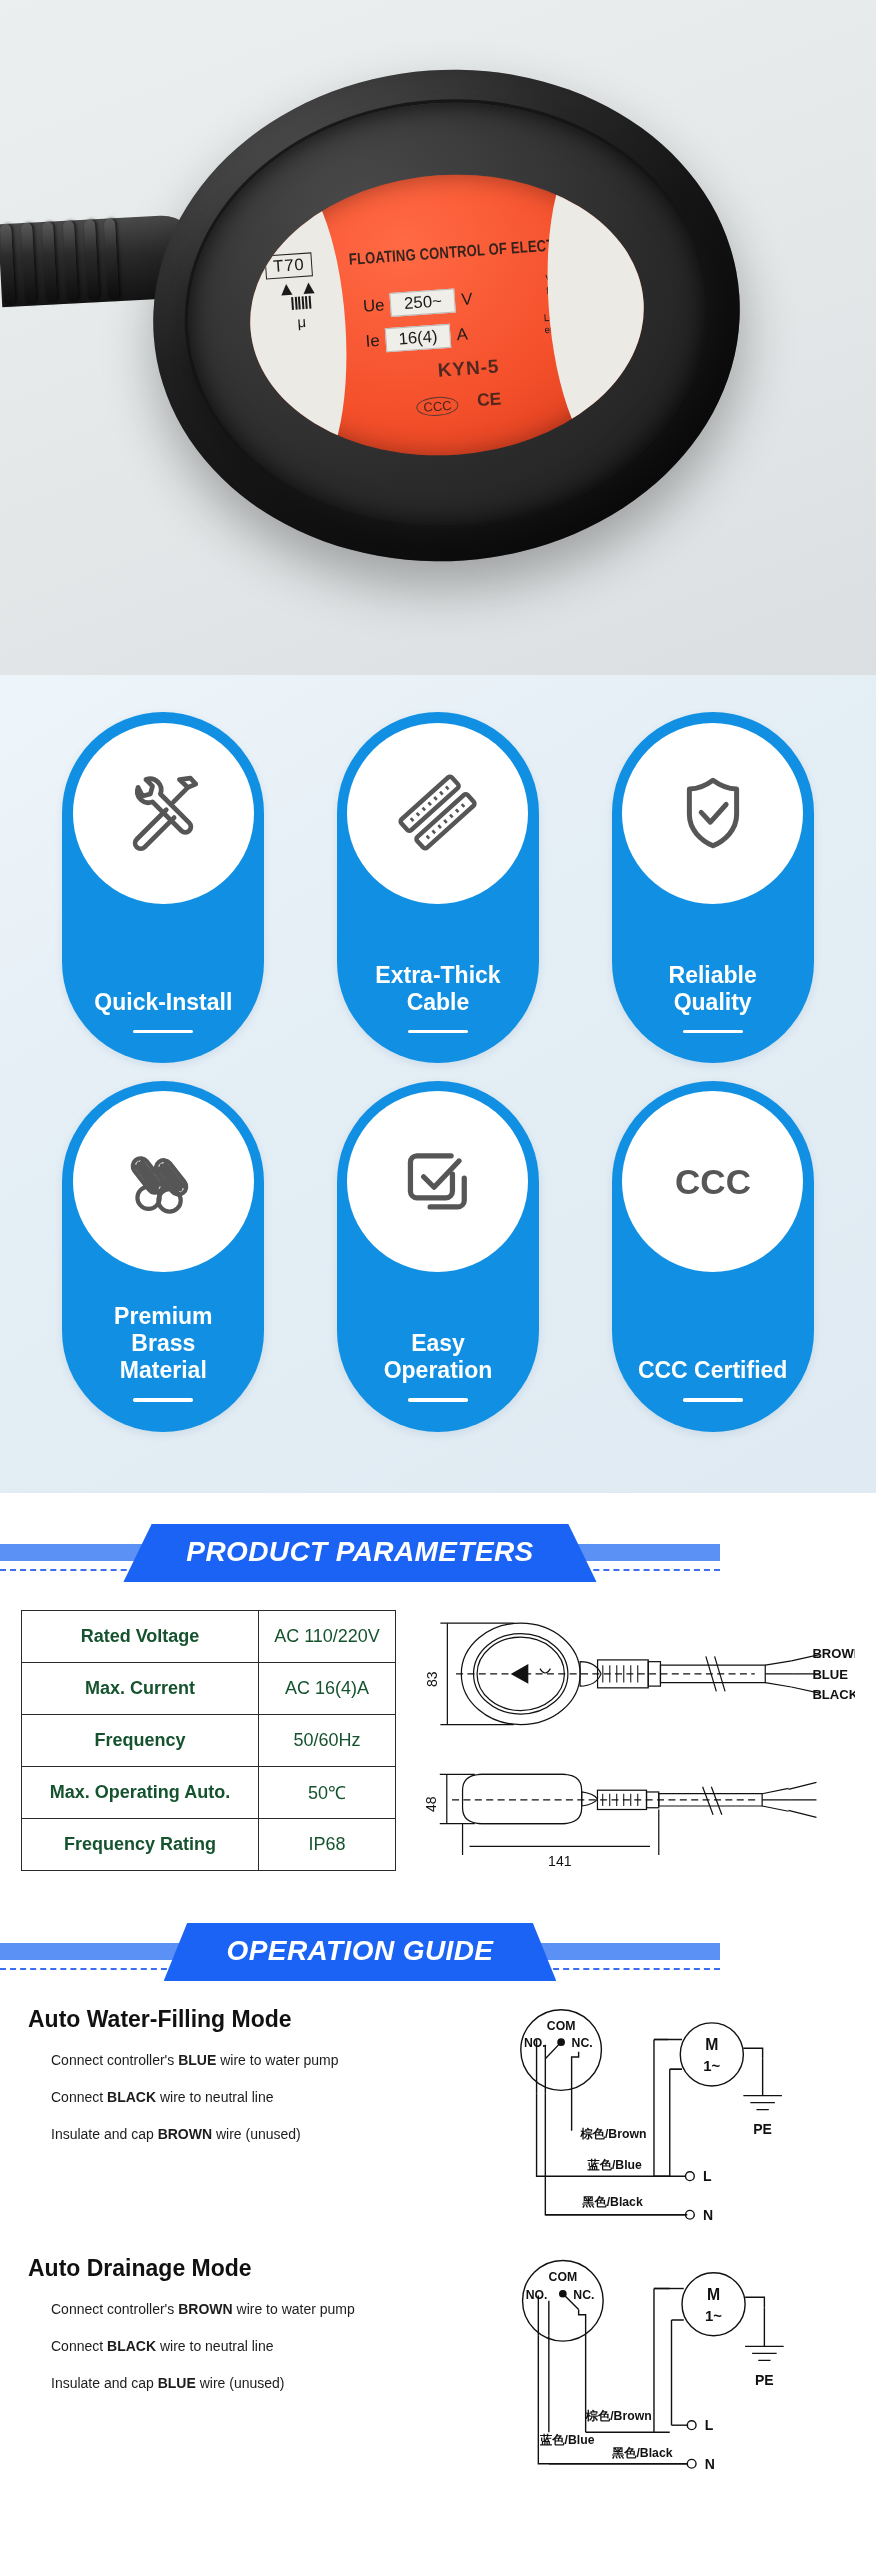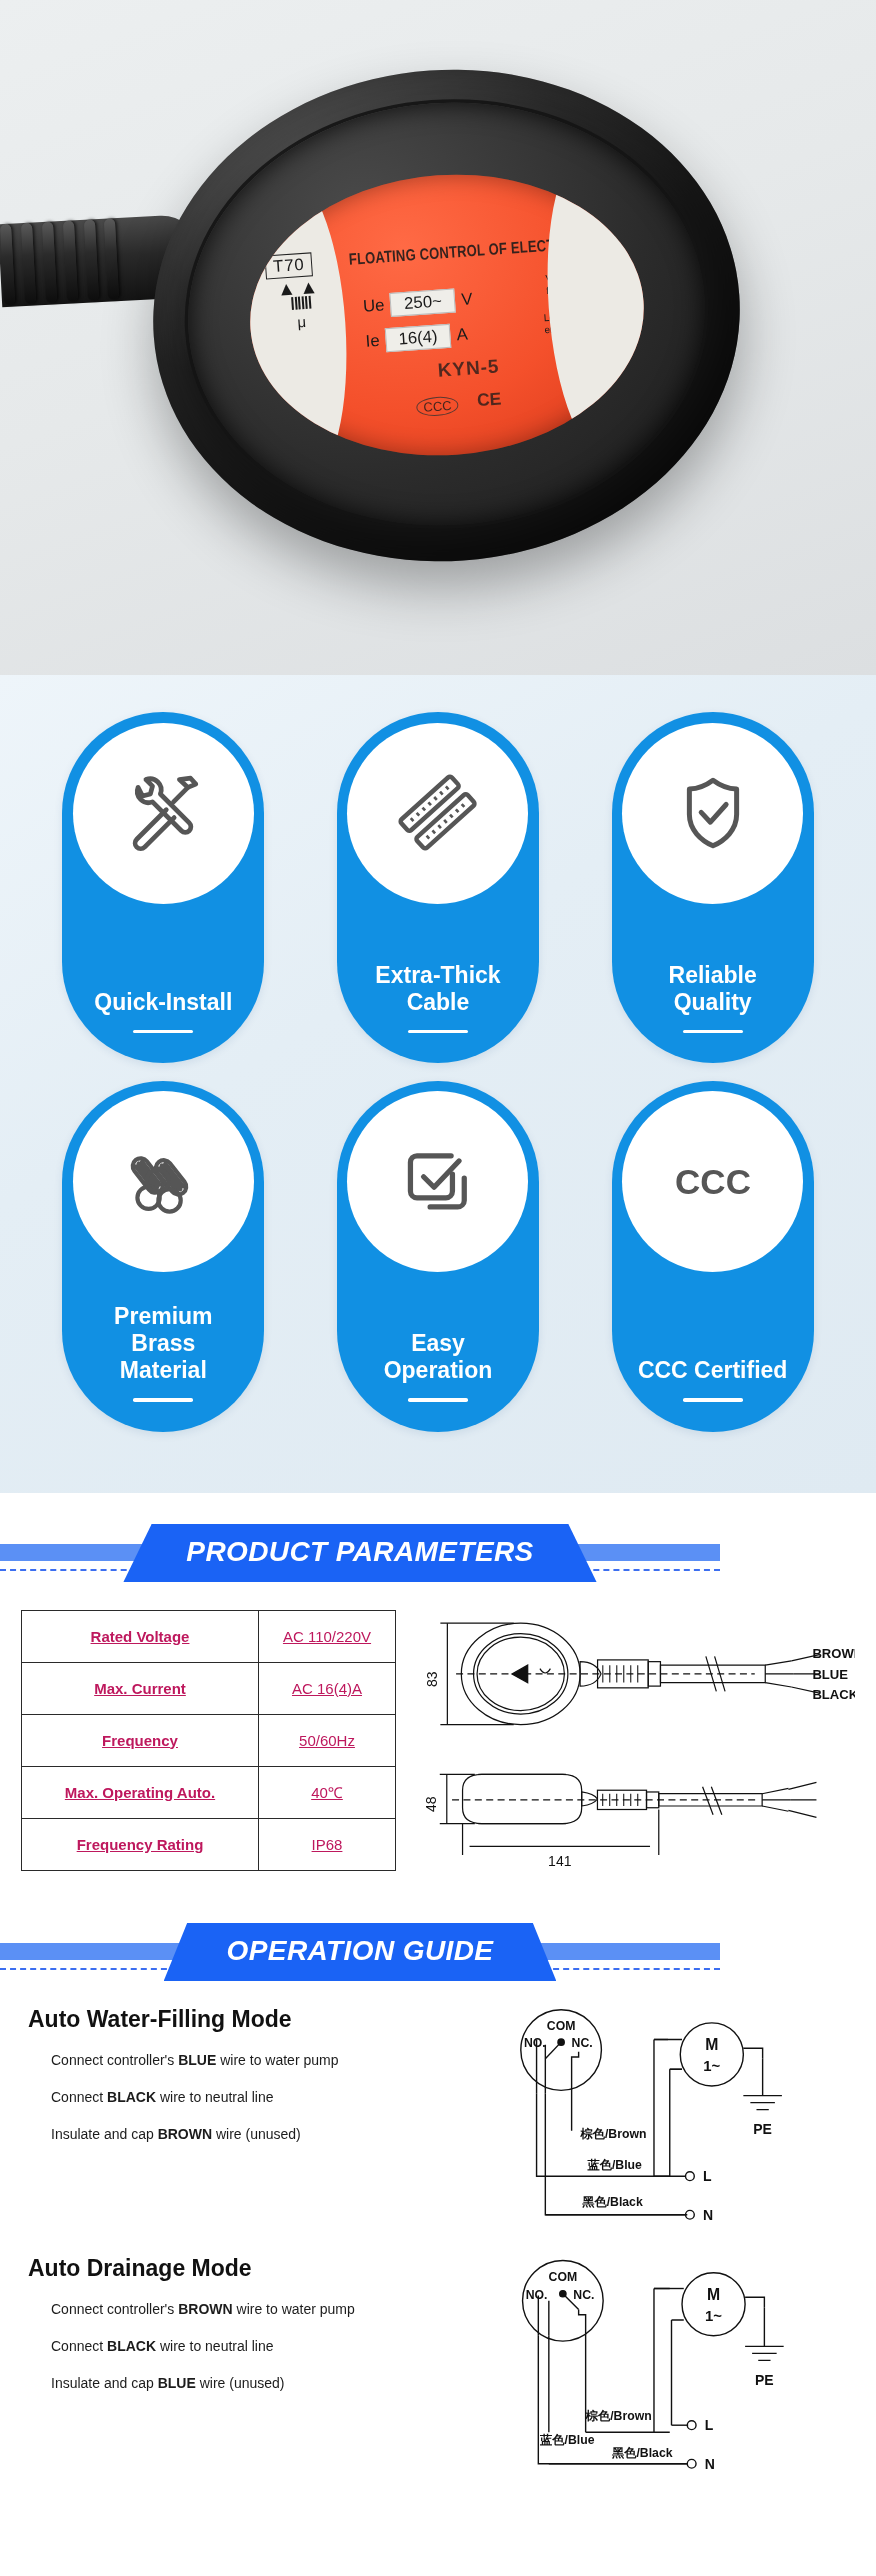--- a/index.html
+++ b/index.html
@@ -136,21 +136,21 @@
   .banner-notch-l, .banner-notch-r {
     position:absolute; top:5.3px; width:19px; height:14px; background:#173a9e; z-index:2;
   }
   .banner-notch-l { left:209px; clip-path: polygon(100% 0, 0 0, 100% 100%); }
   .banner-notch-r { right:209px; clip-path: polygon(0 0, 100% 0, 0 100%); }
 
   
   .params { width:876px; background:#fff; padding: 26px 21px 21px; display:flex; gap:21px; }
   .spec-table { border-collapse:collapse; width:386px; }
   .spec-table td {
-    border:0.9px solid #2a2a2a; height:44px; font-size:15px; color:#be185d;text-decoration:underline;
+    border:0.9px solid #2a2a2a; height:44px; font-size:18px; color:#14532d;
   }
   .spec-table td.k { font-weight:700; text-align:center; width:237px; }
   .spec-table td.v { text-align:center; }
   .drawings { flex:1; display:flex; flex-direction:column; gap:5.3px; padding-top:1.8px; }
   .drawings svg { display:block; }
 
   
   .opguide { width:876px; background:#fff; padding: 23px 21px 24.5px; }
   .mode { display:flex; align-items:flex-start; gap:7px; margin-bottom:12.3px; }
   .mode-text { width:456px; padding-left: 7px; }
@@ -333,21 +333,21 @@
         <tr>
           <td class="k">Max. Current</td>
           <td class="v">AC 16(4)A</td>
         </tr>
         <tr>
           <td class="k">Frequency</td>
           <td class="v">50/60Hz</td>
         </tr>
         <tr>
           <td class="k">Max. Operating Auto.</td>
-          <td class="v">40℃</td>
+          <td class="v">50℃</td>
         </tr>
         <tr>
           <td class="k">Frequency Rating</td>
           <td class="v">IP68</td>
         </tr>
       </tbody>
     </table>
 
     <div class="drawings">
 

